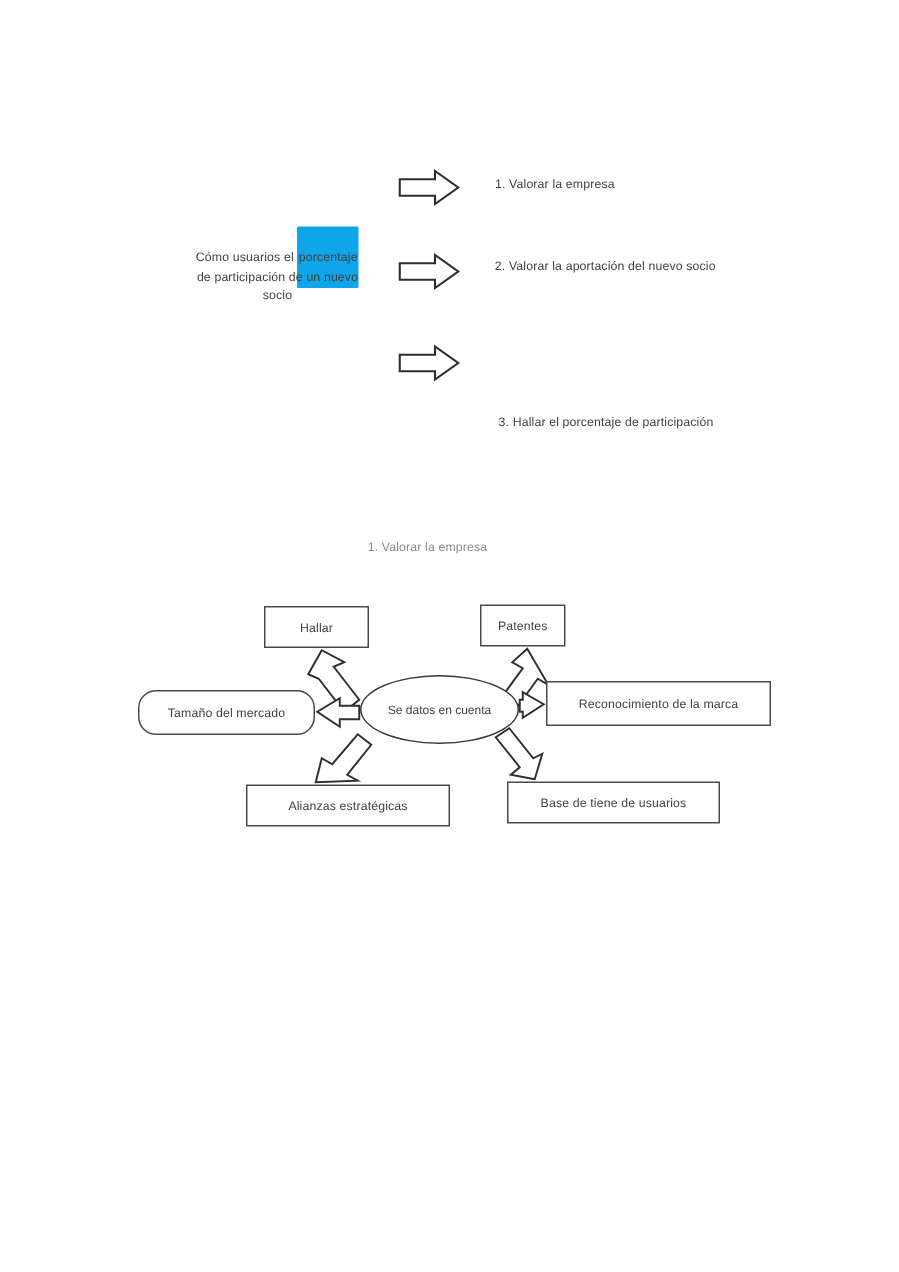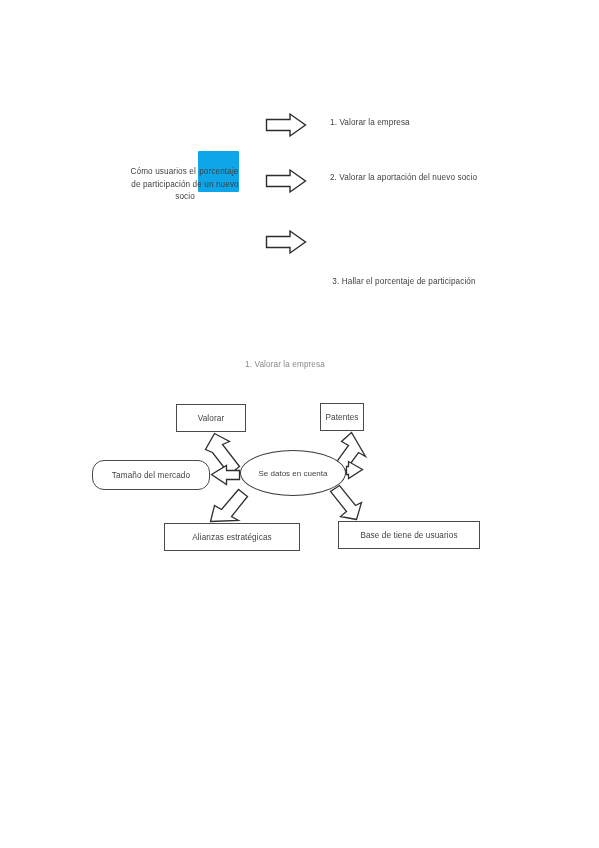--- a/index.html
+++ b/index.html
@@ -96,21 +96,21 @@
     box-sizing: border-box;
     display: flex;
     align-items: center;
     justify-content: center;
     font-size: 8.2px;
     color: #3f3f3f;
     letter-spacing: .1px;
   }
 
   #node-sector            { left: 176px; top: 404px; width: 70px;  height: 28px; }
-  #node-patentes          { left: 320px; top: 403px; width: 44px;  height: 28px; }
+  #node-patentes          { left: 320px; top: 403px; width: 57px;  height: 28px; }
   #node-tamano            { left: 92px;  top: 460px; width: 118px; height: 30px; border-radius: 12px; }
   #node-reconocimiento    { left: 364px; top: 454px; width: 150px; height: 30px; }
   #node-alianzas          { left: 164px; top: 523px; width: 136px; height: 28px; }
   #node-base-datos        { left: 338px; top: 521px; width: 142px; height: 28px; }
 
   
   #center-ellipse {
     position: absolute;
     left: 240px;
     top: 450px;
@@ -201,21 +201,22 @@
         <path d="M210.5 521.5 L214.5 505.5 L221.5 509.5 L238.5 489.5 L247.5 496.5 L231.5 516.5 L238.5 520.5 Z"></path>
       </g>
 
       <g>
         <path d="M356.5 519.5 L340.5 516.5 L346.5 511.5 L330.5 491.5 L339.5 485.5 L355.5 505.5 L361.5 502.5 Z"></path>
       </g>
     </svg>
 
     <div id="center-ellipse">Se datos en cuenta</div>
 
-    <div class="node-box" id="node-sector">Valorar</div>
+    <div class="node-box" id="node-sector">Hallar</div>
     <div class="node-box" id="node-patentes">Patentes</div>
     <div class="node-box" id="node-tamano">Tamaño del mercado</div>
+    <div class="node-box" id="node-reconocimiento">Reconocimiento de la marca</div>
     <div class="node-box" id="node-alianzas">Alianzas estratégicas</div>
     <div class="node-box" id="node-base-datos">Base de tiene de usuarios</div>
 
   </div>
 
 </div>
 
 </body></html>

